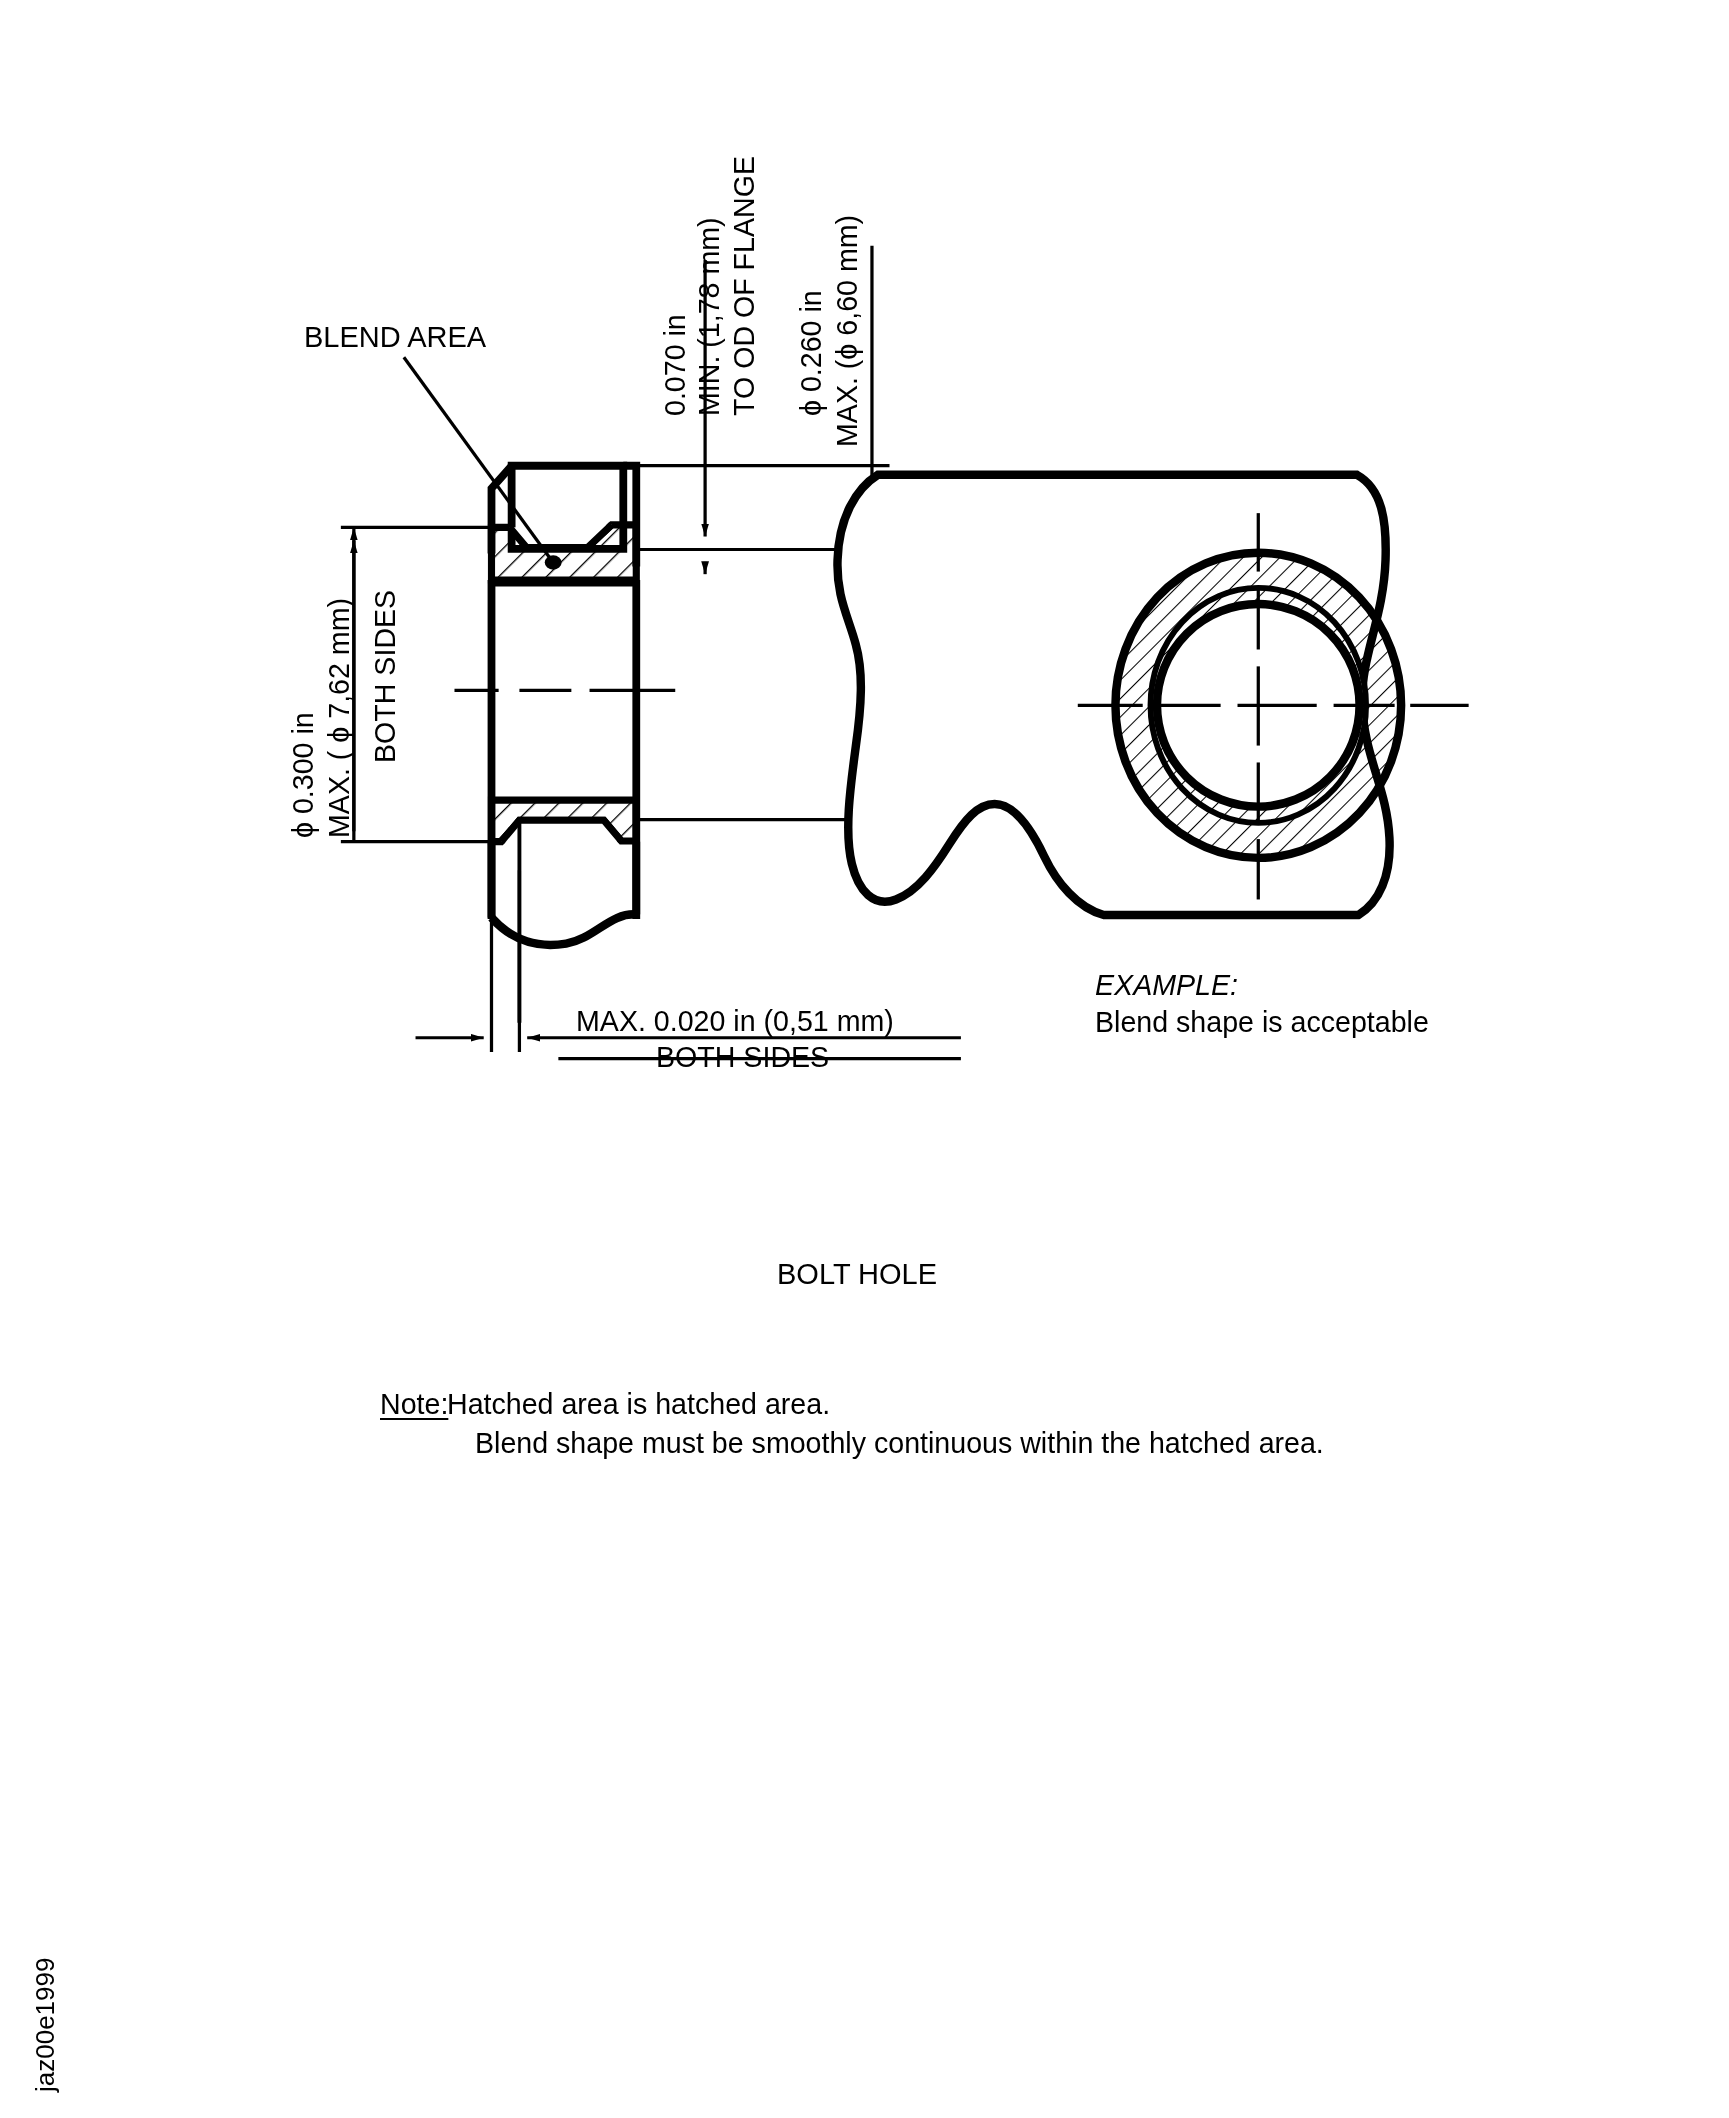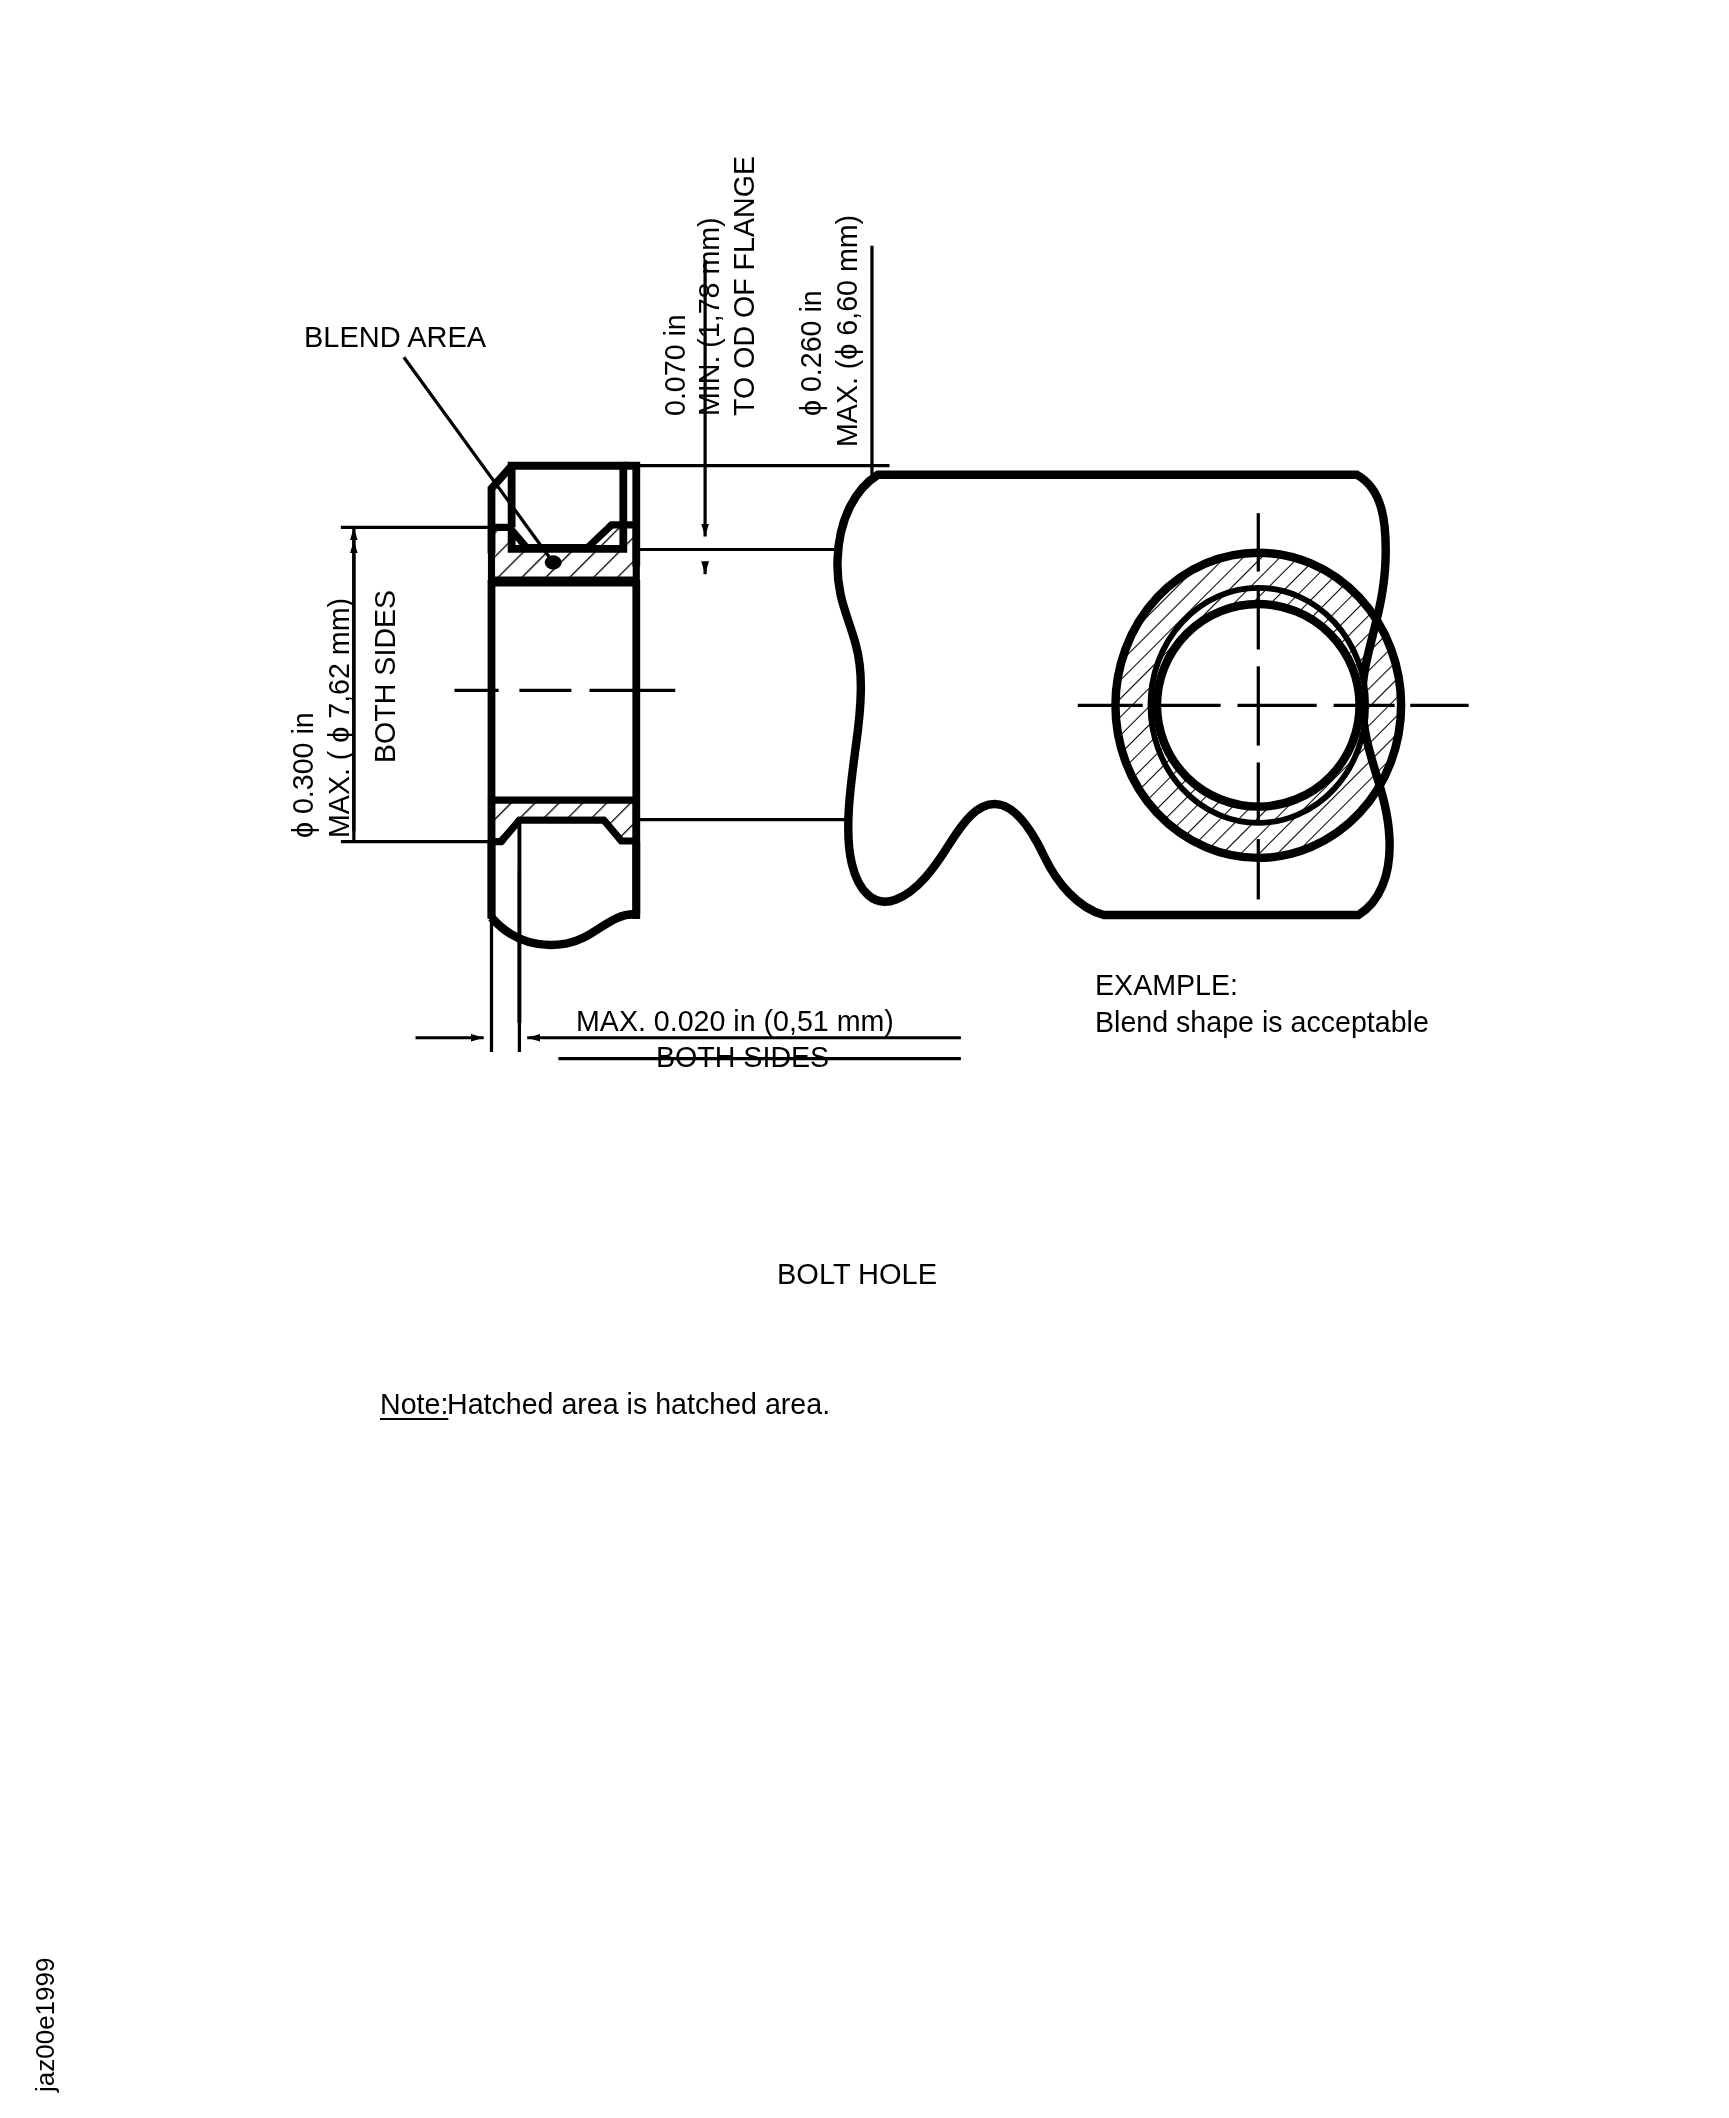--- a/index.html
+++ b/index.html
@@ -209,24 +209,25 @@
   <div class="txt t-md rot90ccw" style="left:795px; top:416px;">ϕ 0.260 in</div>
   <div class="txt t-md rot90ccw" style="left:831px; top:447px;">MAX. (ϕ 6,60 mm)</div>
 
   <div class="txt t-md rot90ccw" style="left:287px; top:838px;">ϕ 0.300 in</div>
   <div class="txt t-md rot90ccw" style="left:323px; top:838px;">MAX. ( ϕ 7,62 mm)</div>
   <div class="txt t-md rot90ccw" style="left:369px; top:763px;">BOTH SIDES</div>
 
   <div class="txt t-md" style="left:576px; top:1005px;">MAX. 0.020 in (0,51 mm)</div>
   <div class="txt t-md" style="left:656px; top:1041px;">BOTH SIDES</div>
 
-  <div class="txt t-md" style="left:1095px; top:969px;">EXAMPLE:</div>
+  <div class="txt t-md" style="left:1095px; top:969px;font-style:italic;">EXAMPLE:</div>
   <div class="txt t-md" style="left:1095px; top:1006px;">Blend shape is acceptable</div>
 
   <div class="txt t-lg" style="left:777px; top:1258px;">BOLT HOLE</div>
 
   <div class="txt t-note underline-note" style="left:380px; top:1388px;">Note:</div>
   <div class="txt t-note" style="left:447px; top:1388px;">Hatched area is hatched area.</div>
+  <div class="txt t-note" style="left:475px; top:1427px;">Blend shape must be smoothly continuous within the hatched area.</div>
 
   <div class="txt t-side rot90ccw" style="left:31px; top:2092px;">jaz00e1999</div>
 
 </div>
 
 
 </body></html>

